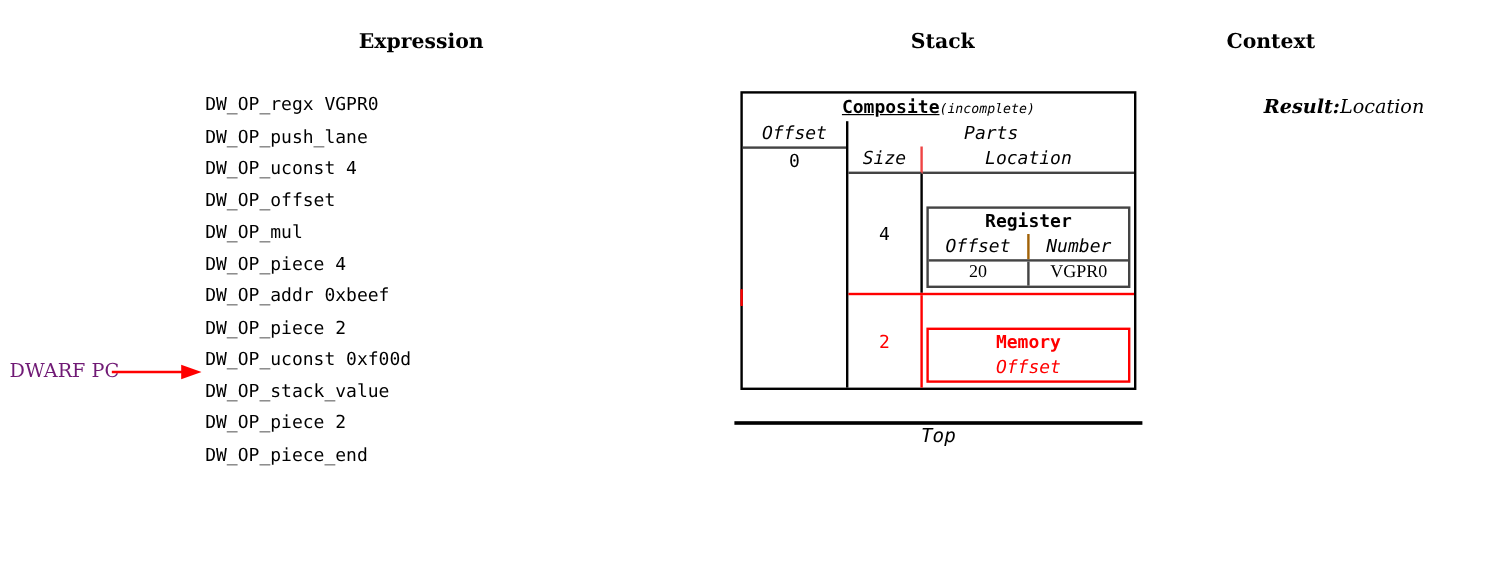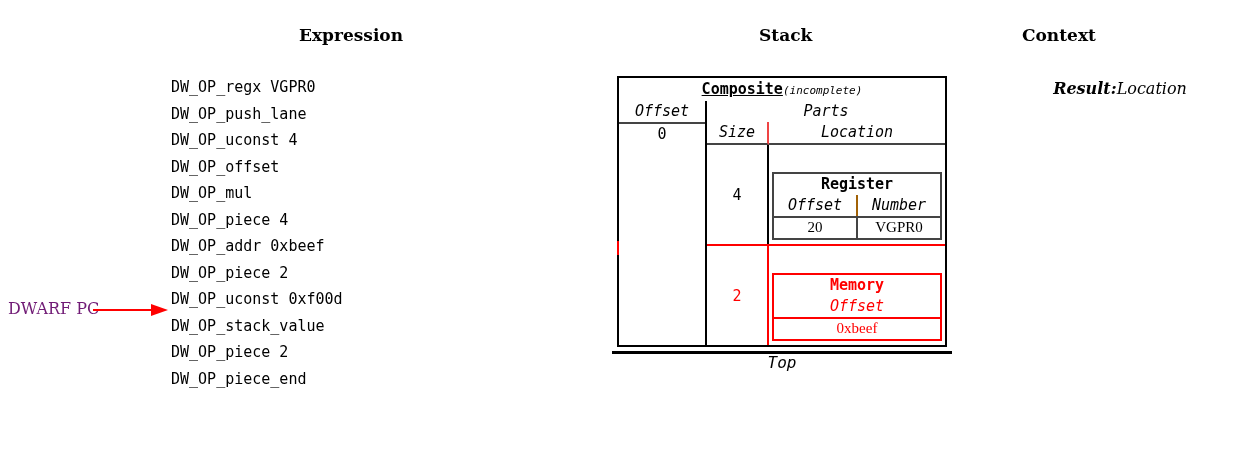--- a/index.html
+++ b/index.html
@@ -309,23 +309,20 @@
       </div>
 
       <div class="part-row red">
         <div class="part-size">2</div>
         <div class="part-location">
           <div class="loc-table red">
             <div class="loc-title">Memory</div>
             <div class="loc-fields">
               <div class="loc-field">Offset</div>
             </div>
-            <div class="loc-values">
-              <div class="loc-value">0xbeef</div>
-            </div>
           </div>
         </div>
       </div>
 
     </div>
   </div>
 </div>
 
 <div id="stack-bottom-rule"></div>
 <div id="stack-top-label">Top</div>

